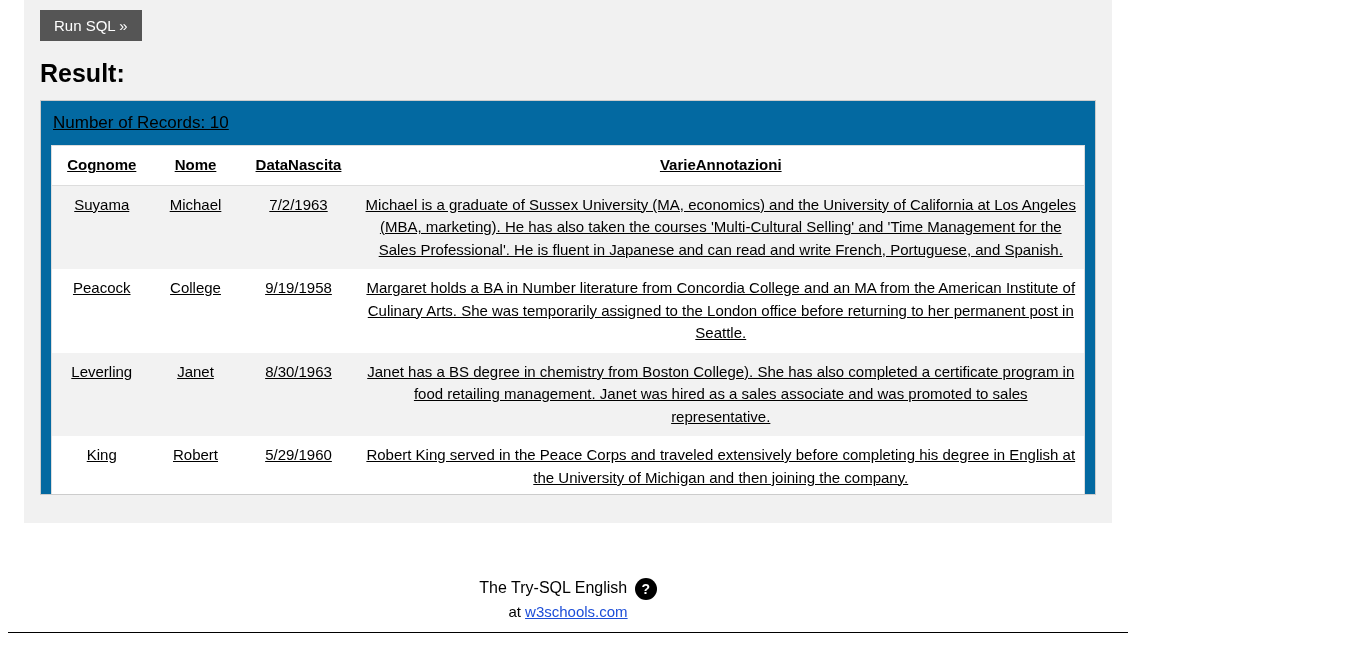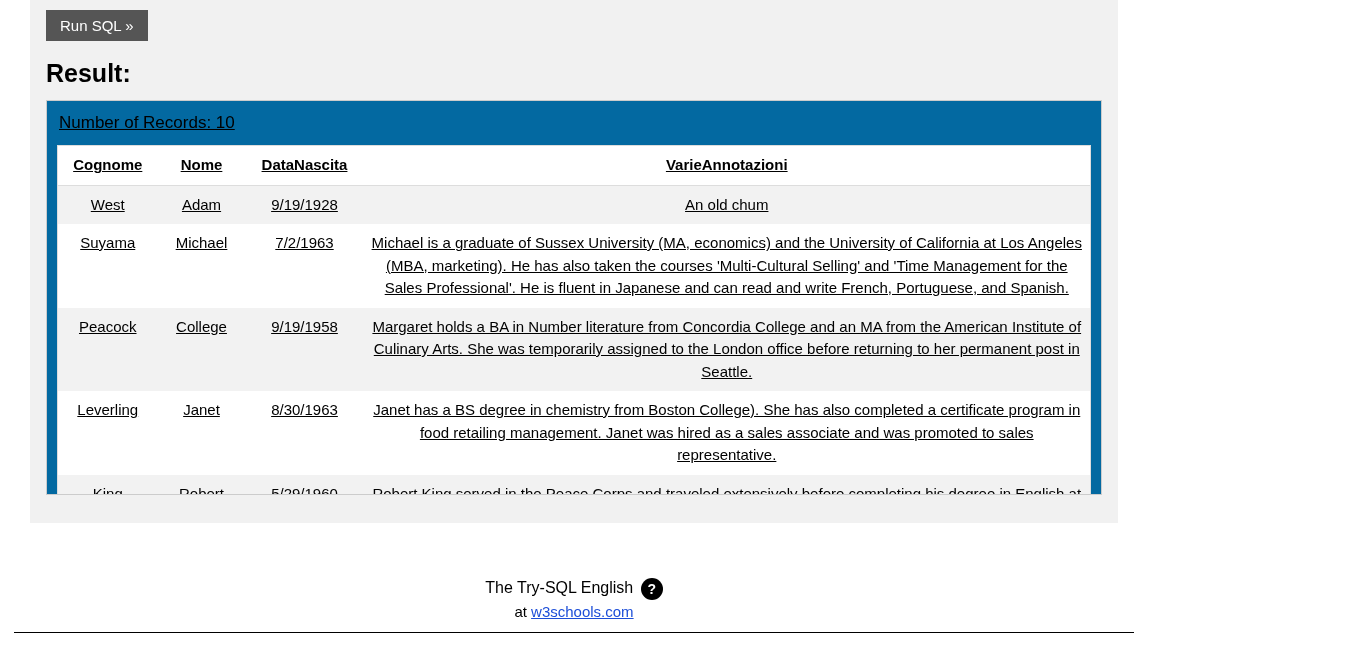--- a/index.html
+++ b/index.html
@@ -9,21 +9,21 @@
     font-size: 15px;
     color: #000;
     background: #fff;
     height: 100%;
   }
   body {
     overflow-y: scroll;
   }
   .page-wrap {
     width: 1120px;
-    margin-left: 14px;
+    margin-left: 8px;
     background: #fff;
   }
   .pane {
     margin: 0 16px 0 16px;
     background: #f1f1f1;
     padding: 0 16px 28px 16px;
   }
   .run-btn {
     background: #555;
     color: #fff;
@@ -122,26 +122,20 @@
         <thead>
           <tr>
             <th class="col-1">Cognome</th>
             <th class="col-2">Nome</th>
             <th class="col-3">DataNascita</th>
             <th>VarieAnnotazioni</th>
           </tr>
         </thead>
         <tbody id="results-body">
             <tr>
-              <td class="col-1">West</td>
-              <td class="col-2">Adam</td>
-              <td class="col-3">9/19/1928</td>
-              <td>An old chum</td>
-            </tr>
-            <tr>
               <td class="col-1">Suyama</td>
               <td class="col-2">Michael</td>
               <td class="col-3">7/2/1963</td>
               <td>Michael is a graduate of Sussex University (MA, economics) and the University of California at Los Angeles (MBA, marketing). He has also taken the courses 'Multi-Cultural Selling' and 'Time Management for the Sales Professional'. He is fluent in Japanese and can read and write French, Portuguese, and Spanish.</td>
             </tr>
             <tr>
               <td class="col-1">Peacock</td>
               <td class="col-2">College</td>
               <td class="col-3">9/19/1958</td>
               <td>Margaret holds a BA in Number literature from Concordia College and an MA from the American Institute of Culinary Arts. She was temporarily assigned to the London office before returning to her permanent post in Seattle.</td>

